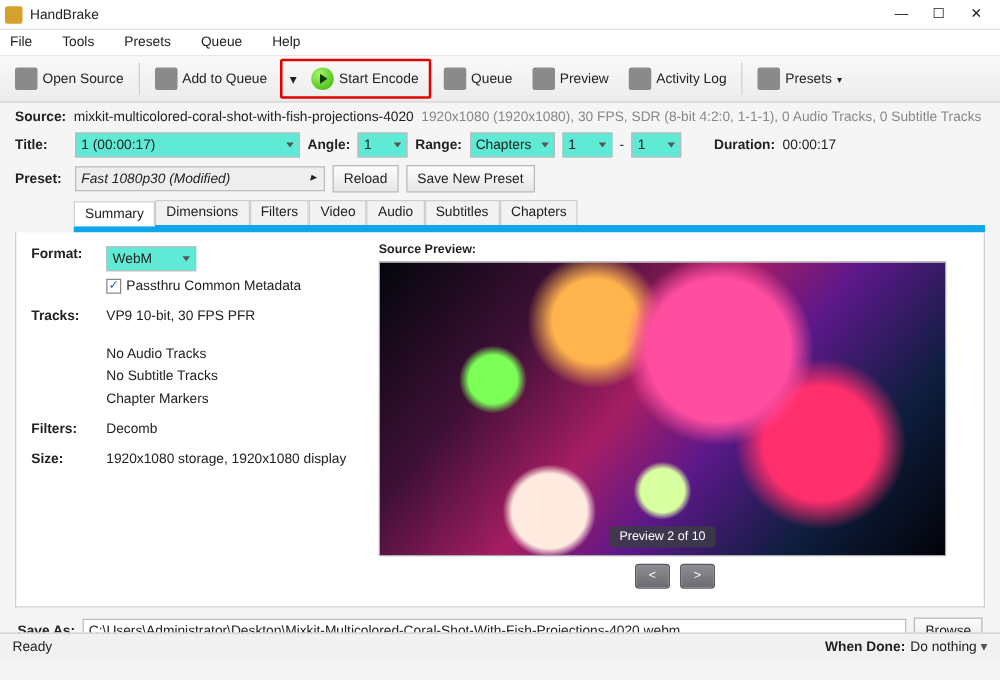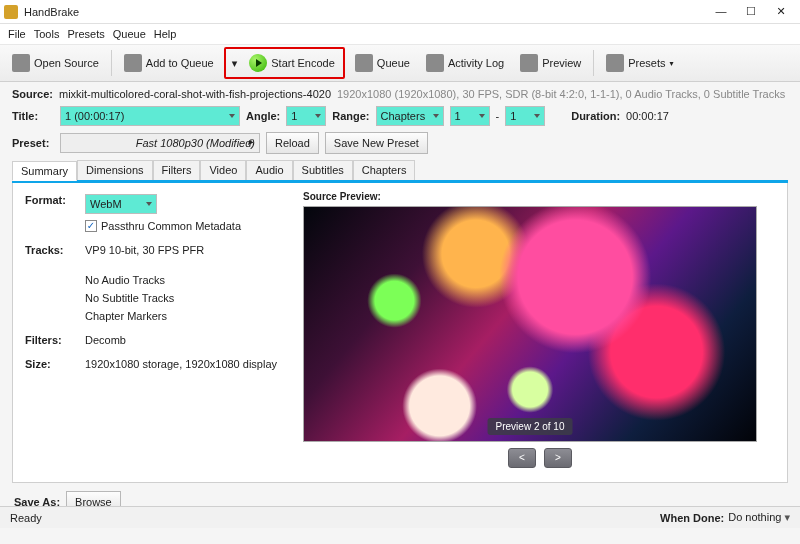--- a/index.html
+++ b/index.html
@@ -2,41 +2,41 @@
 <html><head>
 <meta charset="utf-8">
 <style>
   * { box-sizing: border-box; font-family: "Segoe UI", Arial, sans-serif; }
   body { margin: 0; width: 800px; height: 544px; background: #f5f5f5; font-size: 11px; color: #222; overflow: hidden; }
   .titlebar { height: 24px; background: #fff; border-bottom: 1px solid #e0e0e0; display: flex; align-items: center; padding: 0 4px; }
   .titlebar .icon { width: 14px; height: 14px; background: #d4a12a; border-radius: 2px; margin-right: 6px; }
   .titlebar .title { flex: 1; font-size: 11px; }
   .winbtns { display: flex; }
   .winbtn { width: 30px; height: 20px; text-align: center; line-height: 18px; font-size: 11px; font-family: "Segoe UI Symbol", Arial; }
-  .menubar { height: 20px; background: #fff; display: flex; align-items: center; padding: 0 4px; gap: 0; }
+  .menubar { height: 20px; background: #fff; display: flex; align-items: center; padding: 0 4px; gap: 16px; }
   .menubar span { padding: 2px 4px; }
 
   .toolbar { height: 38px; background: linear-gradient(#f9f9f9,#ececec); border-top: 1px solid #e8e8e8; border-bottom: 1px solid #cfcfcf; display: flex; align-items: center; padding: 0 6px; gap: 4px; }
   .tbtn { display: flex; align-items: center; gap: 4px; padding: 2px 6px; height: 28px; }
   .tsep { width: 1px; height: 26px; background: #cfcfcf; margin: 0 2px; }
   .ticon { width: 18px; height: 18px; background: #8a8a8a; border-radius: 2px; }
   .highlight { border: 2px solid #e00000; border-radius: 2px; padding: 0 2px; display: flex; align-items: center; gap: 2px; }
   .startico { width: 18px; height: 18px; border-radius: 50%; background: radial-gradient(circle at 35% 30%, #a8f56a, #31b200); display: flex; align-items: center; justify-content: center; }
   .startico::after { content: ""; border-left: 6px solid #093b00; border-top: 4px solid transparent; border-bottom: 4px solid transparent; margin-left: 2px; }
 
   .content { padding: 6px 12px 4px; }
   .row { display: flex; align-items: center; gap: 6px; margin-bottom: 6px; }
   .lbl { font-weight: bold; font-size: 11px; }
   .srcinfo { color: #888; font-size: 11px; }
   .dd, .field { background: #5eead4; border: 1px solid #bcbcbc; height: 20px; display: flex; align-items: center; padding: 0 4px; font-size: 11px; position: relative; }
   .dd::after { content: ""; position: absolute; right: 4px; top: 7px; border-left: 3px solid transparent; border-right: 3px solid transparent; border-top: 4px solid #555; }
   .btn { background: linear-gradient(#fdfdfd,#e6e6e6); border: 1px solid #b8b8b8; height: 22px; padding: 0 8px; display: flex; align-items: center; font-size: 11px; }
   .dd.preset::after { content: "▸"; border: none; top: 2px; right: 6px; font-size: 10px; }
 
-  .tabs { display: flex; border-bottom: 3px solid #0ea5e9; margin-top: 2px; }
+  .tabs { display: flex; border-bottom: 6px solid #0ea5e9; margin-top: 2px; margin-left: 47px; }
   .tab { border: 1px solid #cfcfcf; border-bottom: none; background: #f2f2f2; padding: 3px 8px; font-size: 11px; margin-right: 0; }
   .tab.active { background: #fff; border-bottom: 1px solid #fff; position: relative; top: 1px; }
   .tabbody { border: 1px solid #cfcfcf; border-top: none; background: #fff; padding: 8px 10px; height: 300px; display: flex; gap: 20px; }
   .summary-left { width: 260px; }
   .summary-left table { width: 100%; font-size: 11px; border-collapse: collapse; }
   .summary-left td { vertical-align: top; padding: 3px 2px; }
   .summary-left td:first-child { font-weight: bold; width: 60px; }
   .cb { width: 12px; height: 12px; border: 1px solid #888; background: #fff; display: inline-flex; align-items: center; justify-content: center; color: #1565c0; font-size: 10px; line-height: 10px; margin-right: 4px; }
 
   .preview { flex: 1; position: relative; }
@@ -100,25 +100,25 @@
       <div class="startico"></div>
       <span>Start Encode</span>
     </div>
   </div>
   <div class="tbtn">
     <div class="ticon"></div>
     <span>Queue</span>
   </div>
   <div class="tbtn">
     <div class="ticon"></div>
+    <span>Preview</span>
+  </div>
+  <div class="tbtn">
+    <div class="ticon"></div>
     <span>Activity Log</span>
-  </div>
-  <div class="tbtn">
-    <div class="ticon"></div>
-    <span>Preview</span>
   </div>
   <div class="tsep"></div>
   <div class="tbtn">
     <div class="ticon"></div>
     <span>Presets</span>
     <span style="font-size:8px;">▾</span>
   </div>
 </div>
 
 <div class="content">
@@ -147,21 +147,21 @@
     <span>-</span>
     <div class="dd" style="width:40px;">
         <span>1</span>
       </div>
     <span class="lbl" style="margin-left:20px;">Duration:</span>
     <span>00:00:17</span>
   </div>
 
   <div class="row">
     <span class="lbl" style="width:42px;">Preset:</span>
-    <div class="dd preset" style="width:200px;background:#eee;font-style:italic;justify-content:flex-end;">
+    <div class="dd preset" style="width:200px;background:#eee;font-style:italic;">
         <span>Fast 1080p30   (Modified)</span>
       </div>
     <div class="btn">
         <span>Reload</span>
       </div>
     <div class="btn">
         <span>Save New Preset</span>
       </div>
   </div>
 
@@ -231,20 +231,23 @@
       </div>
       <div class="pnav">
         <div class="nbtn">&lt;</div>
         <div class="nbtn">&gt;</div>
       </div>
     </div>
   </div>
 
   <div class="saveas">
     <span class="lbl">Save As:</span>
+    <div class="path">
+        <span>C:\Users\Administrator\Desktop\Mixkit-Multicolored-Coral-Shot-With-Fish-Projections-4020.webm</span>
+      </div>
     <div class="btn">
         <span>Browse</span>
       </div>
   </div>
 </div>
 
 <div class="statusbar">
   <span>Ready</span>
   <span class="fill"></span>
   <span class="whenlabel">When Done:</span>

